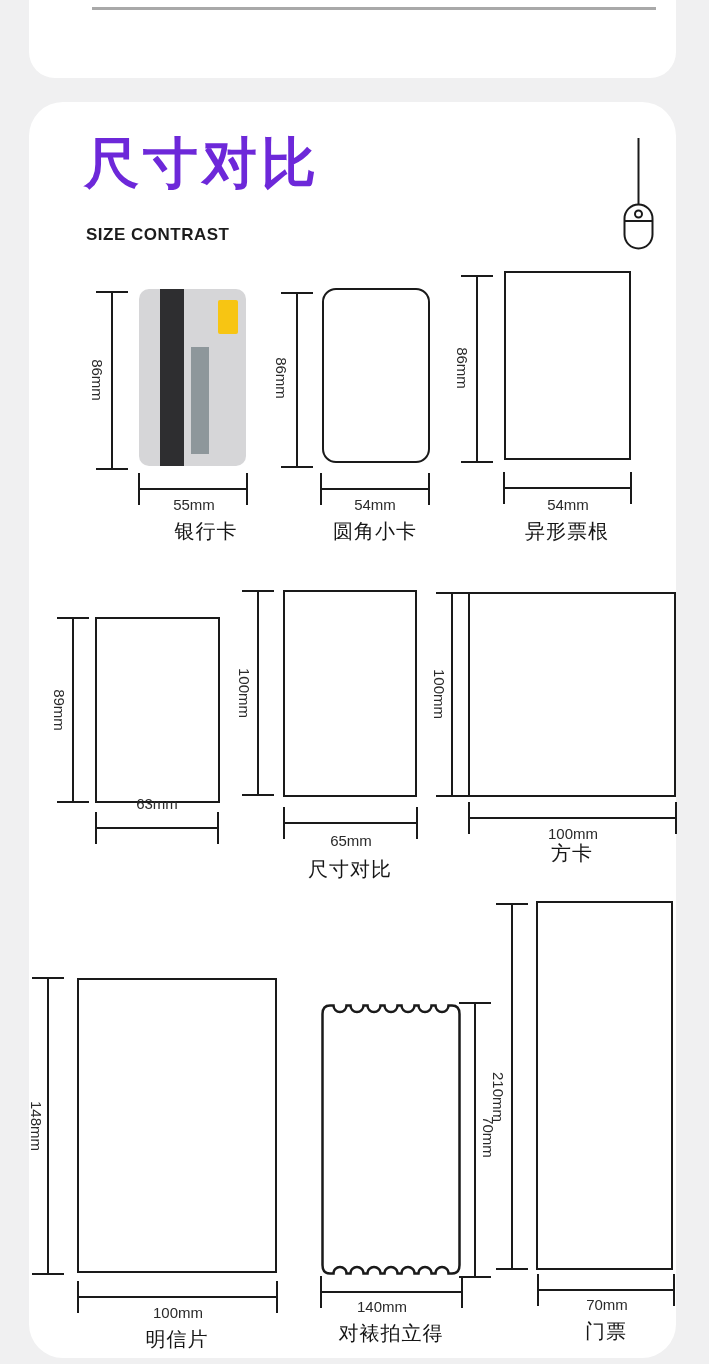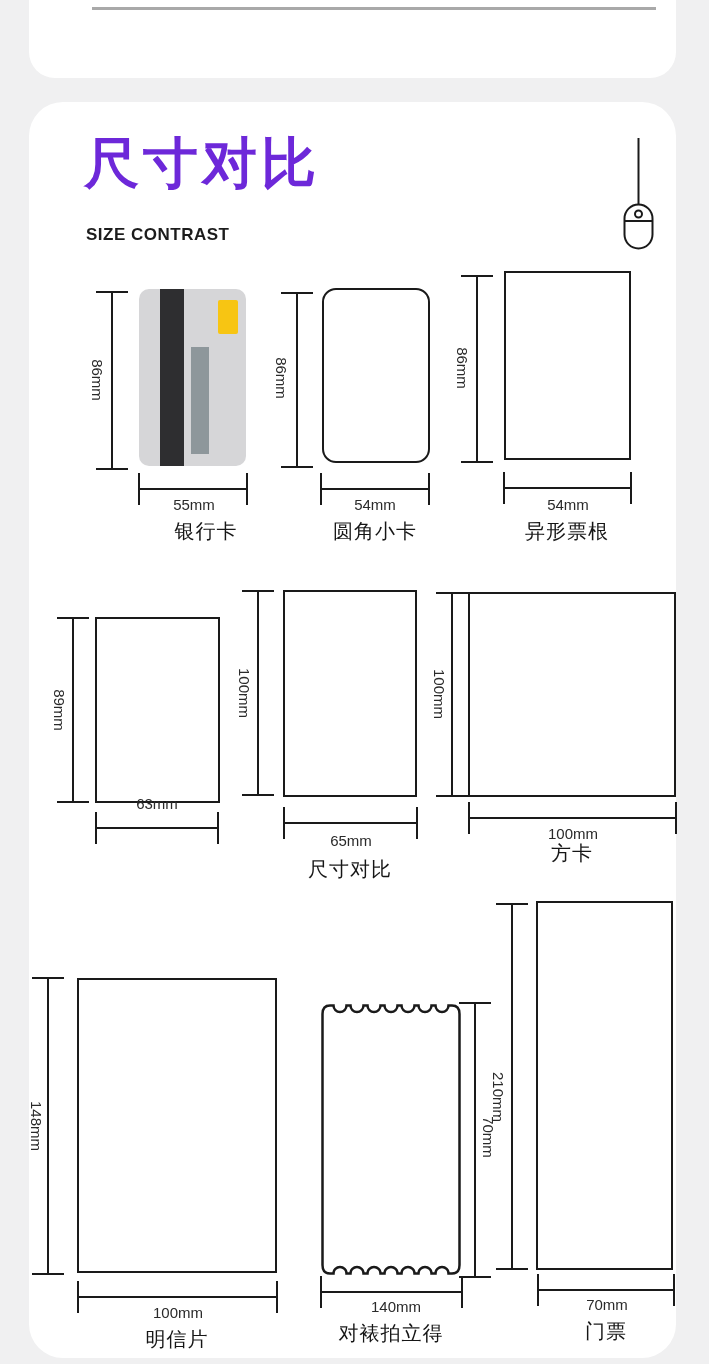--- a/index.html
+++ b/index.html
@@ -123,21 +123,21 @@
          a6.5 6.5 0 0 0 13 0 l4 0 a6.5 6.5 0 0 0 13 0 l4 0 a6.5 6.5 0 0 0 13 0 l4 0
          a6.5 6.5 0 0 0 13 0 l4 0 a6.5 6.5 0 0 0 13 0 l4 0 a6.5 6.5 0 0 0 13 0 l4 0
          a6.5 6.5 0 0 0 13 0 L131 4.5 Q138.5 4.5 138.5 13 L138.5 264 Q138.5 272.5 131 272.5 L127.5 272.5
          a6.5 6.5 0 0 0 -13 0 l-4 0 a6.5 6.5 0 0 0 -13 0 l-4 0 a6.5 6.5 0 0 0 -13 0 l-4 0
          a6.5 6.5 0 0 0 -13 0 l-4 0 a6.5 6.5 0 0 0 -13 0 l-4 0 a6.5 6.5 0 0 0 -13 0 l-4 0
          a6.5 6.5 0 0 0 -13 0 L9 272.5 Q1.5 272.5 1.5 264 Z"></path>
   </svg>
   <div class="vdim" style="left:474px;top:1002px;height:276px"></div>
   <div class="vlabel" style="left:488px;top:1137px">70mm</div>
   <div class="hdim" style="left:320px;top:1291px;width:143px"></div>
-  <div class="hlabel" style="left:396px;top:1298px">140mm</div>
+  <div class="hlabel" style="left:382px;top:1298px">140mm</div>
   <div class="iname" style="left:391px;top:1320px">对裱拍立得</div>
 
   <div class="vdim" style="left:511px;top:903px;height:367px"></div>
   <div class="vlabel" style="left:498px;top:1097px">210mm</div>
   <div class="rect" style="left:536px;top:901px;width:137px;height:369px"></div>
   <div class="hdim" style="left:537px;top:1289px;width:138px"></div>
   <div class="hlabel" style="left:607px;top:1296px">70mm</div>
   <div class="iname" style="left:606px;top:1318px">门票</div>
 
 </div>

